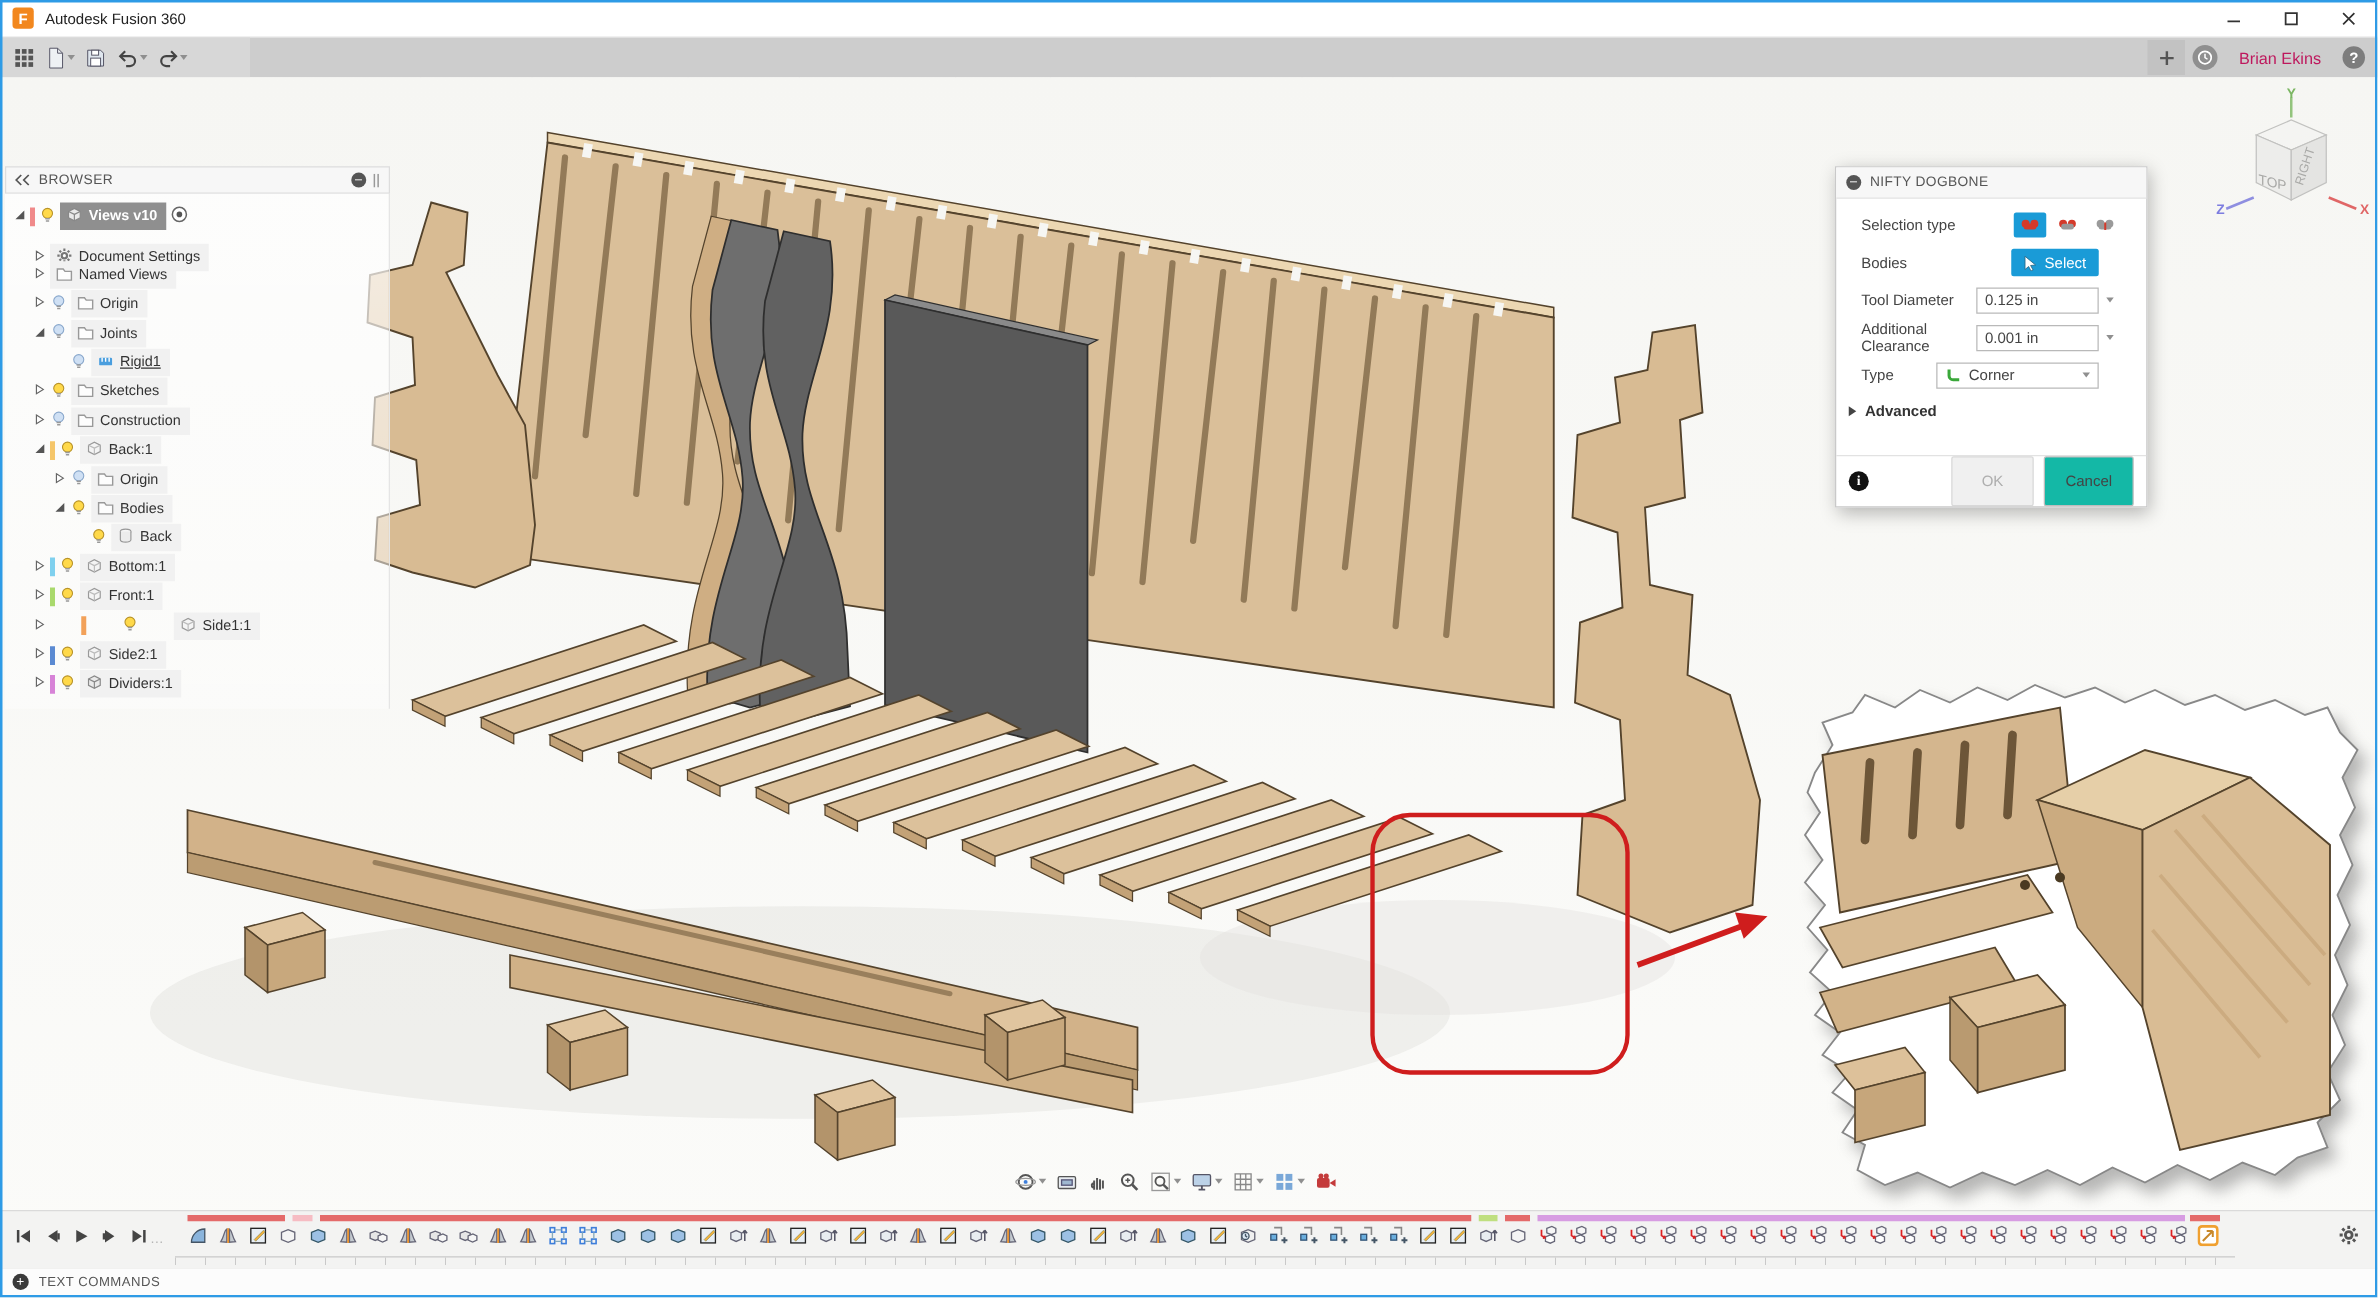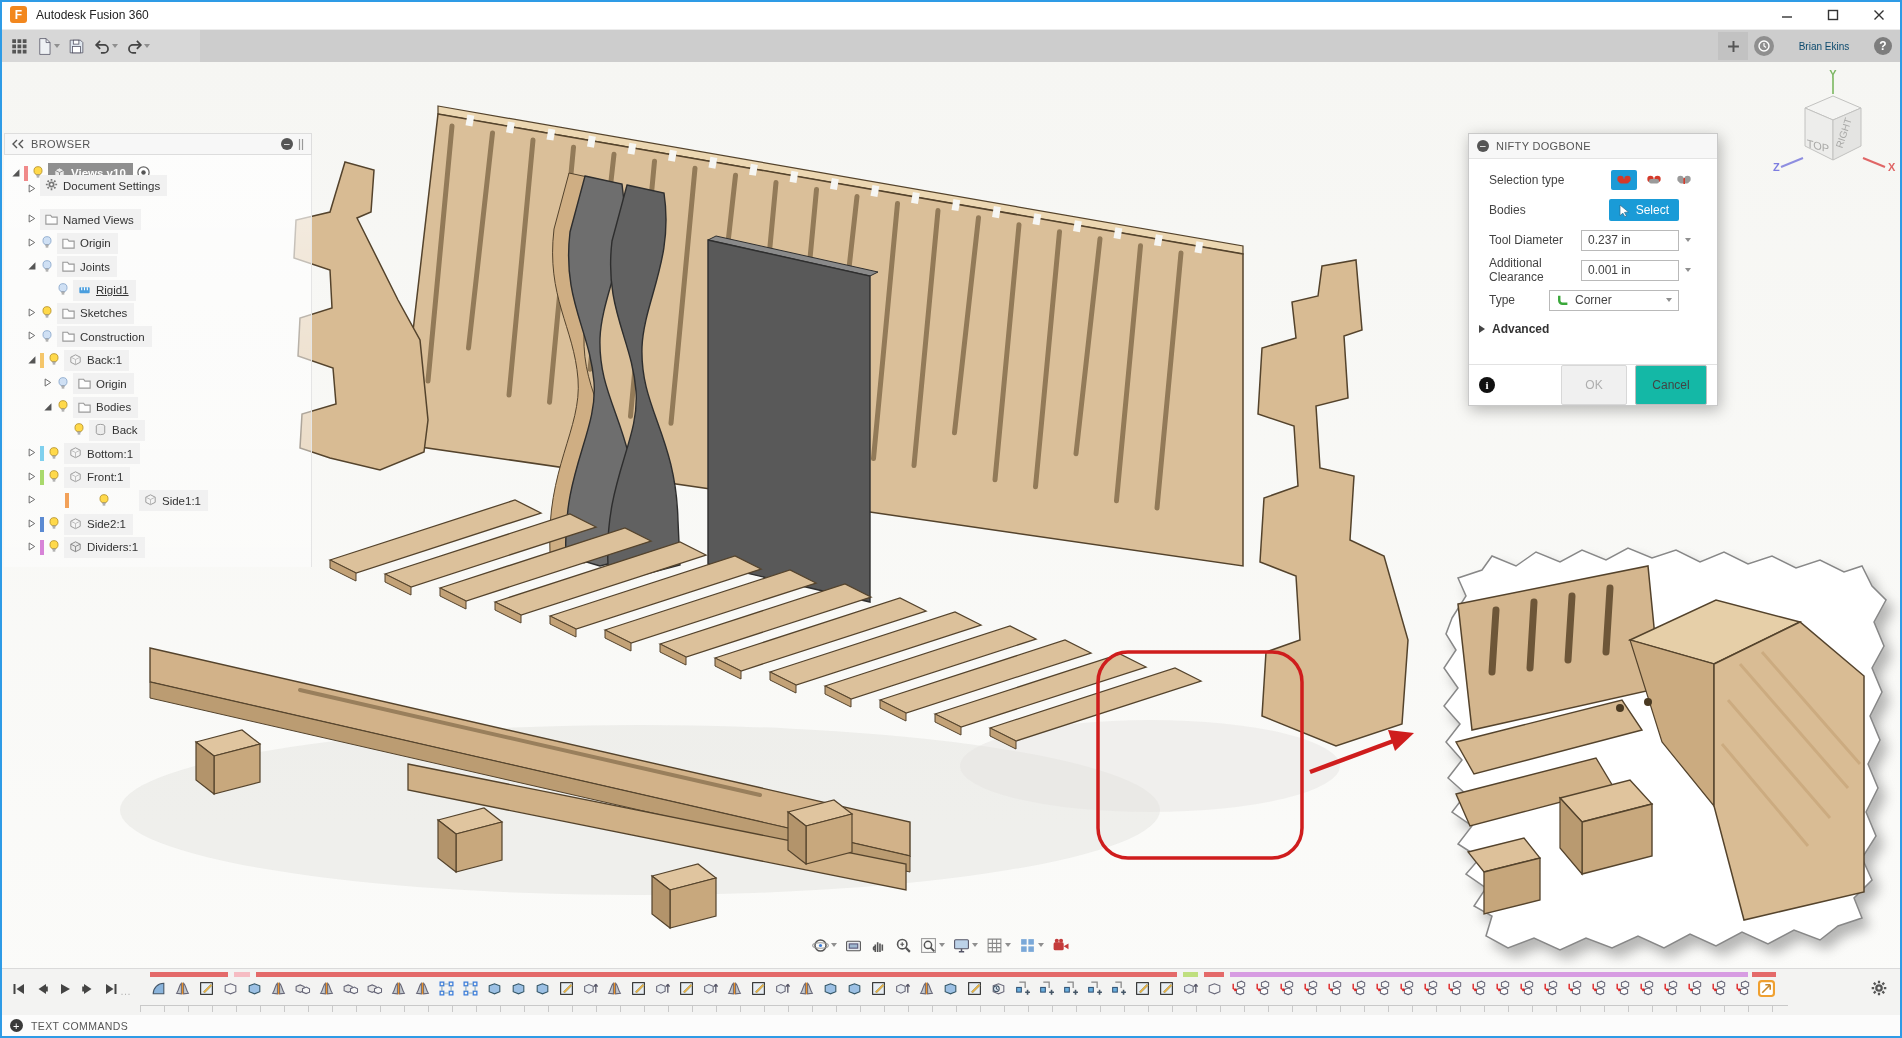--- a/index.html
+++ b/index.html
@@ -19,21 +19,21 @@
 
   
   .tabrow{left:0;top:30px;width:100%;height:32px;background:#cdcdcd}
   .qat{left:0;top:0;width:200px;height:32px;background:#d7d7d7;display:flex;align-items:center;gap:3px;padding-left:8px;box-sizing:border-box}
   .qicon{display:flex;align-items:center;color:#444;padding:0 2px}
   .doc-tab{left:200px;top:0;width:1514px;height:32px;background:#eaeaea;display:flex;align-items:center;justify-content:center;gap:8px;font-size:12.5px;font-weight:bold;color:#555;border-bottom:1px solid #dcdcdc;box-sizing:border-box}
   .tab-close{position:absolute;right:12px;top:8px}
   .tab-right{left:1714px;top:0;width:188px;height:32px;display:flex;align-items:center;gap:6px;padding-left:4px;box-sizing:border-box}
   .newtab{width:30px;height:28px;background:#c2c2c2;display:flex;align-items:center;justify-content:center}
   .clockicon{width:20px;height:20px;border-radius:50%;background:#8f8f8f;display:flex;align-items:center;justify-content:center}
-  .username{font-size:10px;color:#0c4a6e;flex:1;text-align:center}
+  .username{font-size:13px;color:#be185d;flex:1;text-align:center}
   .helpicon{width:18px;height:18px;border-radius:50%;background:#7d7d7d;color:#fff;font-size:12px;font-weight:bold;display:flex;align-items:center;justify-content:center;margin-right:10px}
 
   
   .ribbon{left:0;top:62px;width:100%;height:69px;background:#fbfbfa;border-bottom:1px solid #d6d6d6;display:flex;align-items:stretch;padding-left:6px;box-sizing:border-box}
   .grip{width:6px;margin:18px 4px;border-left:1px solid #bbb;border-right:1px solid #bbb}
   .model-block{width:82px;display:flex;align-items:center;justify-content:center;gap:4px;font-size:11px;font-weight:bold;color:#333}
   .rgroup{padding:2px 10px 0;display:flex;flex-direction:column}
   .rgroup+.rgroup{border-left:1px solid #e3e3e3}
   .ricons{display:flex;gap:4px;justify-content:center;align-items:center;height:44px}
   .ricon{width:32px;height:38px;display:flex;align-items:center;justify-content:center}
@@ -645,21 +645,21 @@
               <path d="M3 5.5 L8 3 l5 2.5 v5.5 L8 13.5 3 11 Z" fill="#e9e9e9" stroke="#888"></path>
               <path d="M8 8 v5.5 M8 8 L3 5.5 M8 8 l5 -2.5" stroke="#888" fill="none"></path>
             </svg></span>
           <span>Views v10</span>
         </span>
         <span><svg viewBox="0 0 16 16" width="15" height="15">
             <circle cx="8" cy="8" r="6" fill="#fff" stroke="#666" stroke-width="1.3"></circle>
             <circle cx="8" cy="8" r="2.4" fill="#555"></circle>
           </svg></span>
       </div>
-      <div class="trow" style="top: 19px; left: 22px; align-items: flex-end;">
+      <div class="trow" style="top: 40px; left: 22px;">
         <span><svg viewBox="0 0 14 14" width="11" height="11">
             <path d="M4 2.5 L11 7 L4 11.5 Z" fill="#fdfdfd" stroke="#666" stroke-width="1.2"></path>
           </svg></span>
         <span class="pill">
           <span><svg viewBox="0 0 16 16" width="15" height="15">
               <circle cx="8" cy="8" r="3.2" fill="#777"></circle>
               <circle cx="8" cy="8" r="1.3" fill="#fff"></circle>
               <path d="M8 2 v2 M8 12 v2 M2 8 h2 M12 8 h2 M3.8 3.8 l1.4 1.4 M10.8 10.8 l1.4 1.4 M12.2 3.8 l-1.4 1.4 M5.2 10.8 l-1.4 1.4" stroke="#777" stroke-width="1.8"></path>
             </svg></span>
           <span>Document Settings</span>
@@ -938,21 +938,21 @@
         <svg width="11" height="13" viewBox="0 0 11 13">
             <path d="M1 1 L9.5 8 L5.5 8.4 L7.5 12 L5.8 12.8 L3.9 9.2 L1 11.6 Z" fill="#fff" stroke="#2a6a8a" stroke-width="0.7"></path>
           </svg>
         <span>Select</span>
       </span>
       <span style="width:18px"></span>
     </div>
     <div class="drow">
       <span class="lbl">Tool Diameter</span>
       <span class="dfield">
-          <span>0.237 in</span>
+          <span>0.125 in</span>
         </span>
       <span class="dcaret">
           <span class="caret"></span>
         </span>
     </div>
     <div class="drow">
       <span class="lbl">Additional Clearance</span>
       <span class="dfield">
           <span>0.001 in</span>
         </span>

